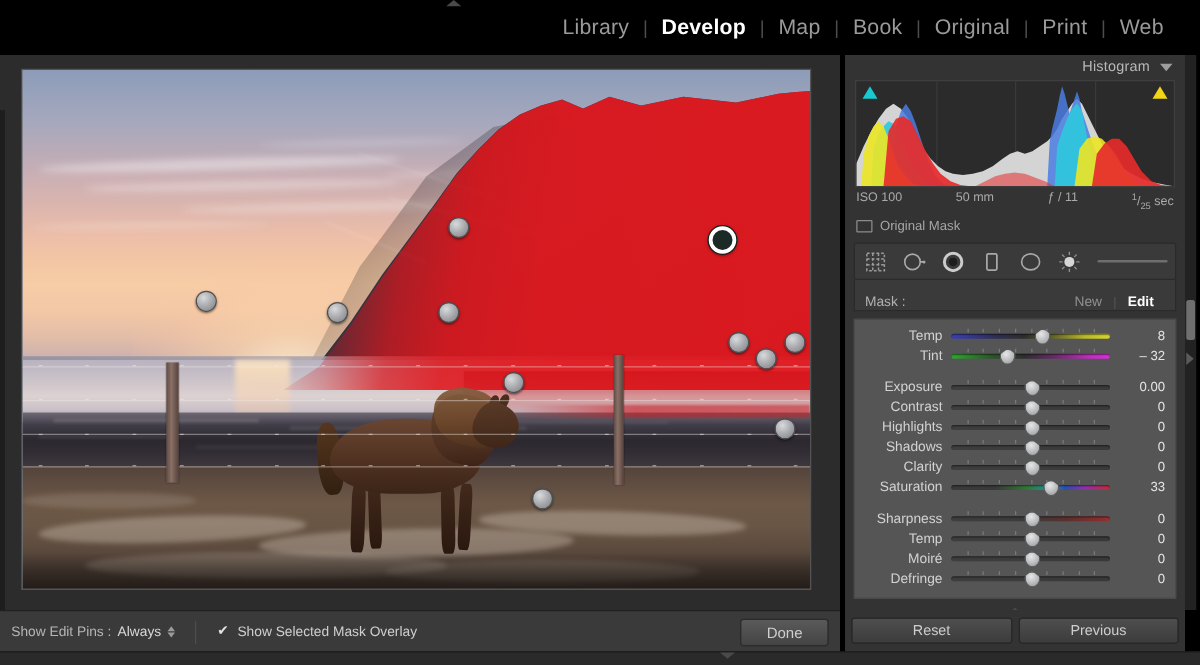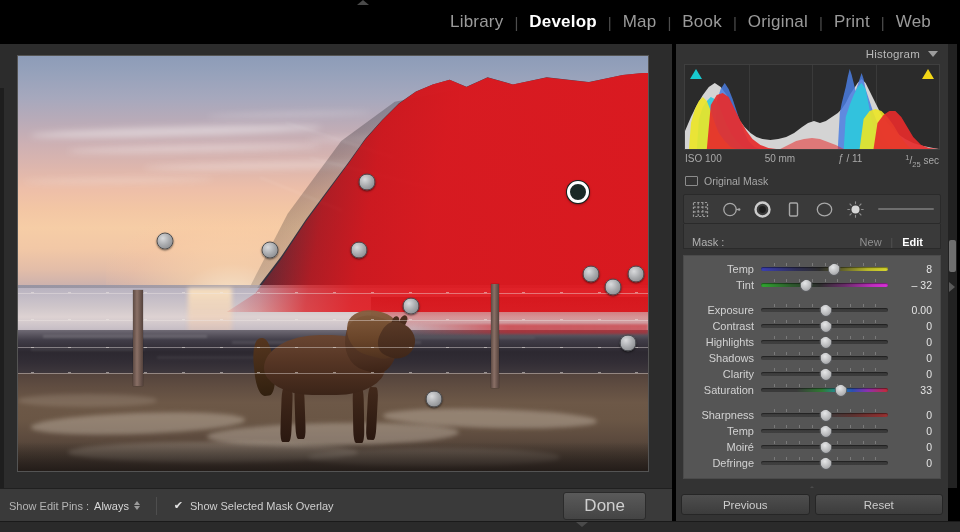--- a/index.html
+++ b/index.html
@@ -251,24 +251,24 @@
   }
   .stepper i.up{border-bottom:4px solid #9b9b9b;}
   .stepper i.dn{border-top:4px solid #9b9b9b;}
   .tb-div{width:1px;height:18px;background:#4e4e4e;margin:0 16px;}
   .chk{
     width:11px;height:11px;display:inline-flex;align-items:center;justify-content:center;
     color:#e2e2e2;font-size:11px;line-height:1;margin-right:6px;
   }
   .chk-label{font-size:11px;color:#cfcfcf;}
   .done-btn{
-    margin-left:auto;margin-right:26px;
+    margin-left:auto;margin-right:9px;
     background:linear-gradient(to bottom,#5a5a5a,#444444);
     border:1px solid #2b2b2b;border-radius:3px;
-    color:#cfcfcf;font-size:17px;padding:3px 20px;cursor:pointer;
+    color:#cfcfcf;font-size:12px;padding:3px 20px;cursor:pointer;
   }
 
   
   .filmstrip{
     position:absolute;left:0;top:521px;width:960px;height:11px;
     background:#2a2a2a;border-top:1px solid #1a1a1a;
   }
   .film-arrow{
     position:absolute;left:575px;top:521px;width:14px;height:8px;
   }
@@ -989,17 +989,17 @@
     <div class="scroll-thumb"></div>
   </div>
   <div class="panel-arrow">
       <i></i>
     </div>
 
   <div class="botbtn-notch">
       <i></i>
     </div>
   <div class="botbtns">
+    <button>Reset</button>
     <button>Previous</button>
-    <button>Reset</button>
   </div>
 
 </div>
 
 </body></html>

